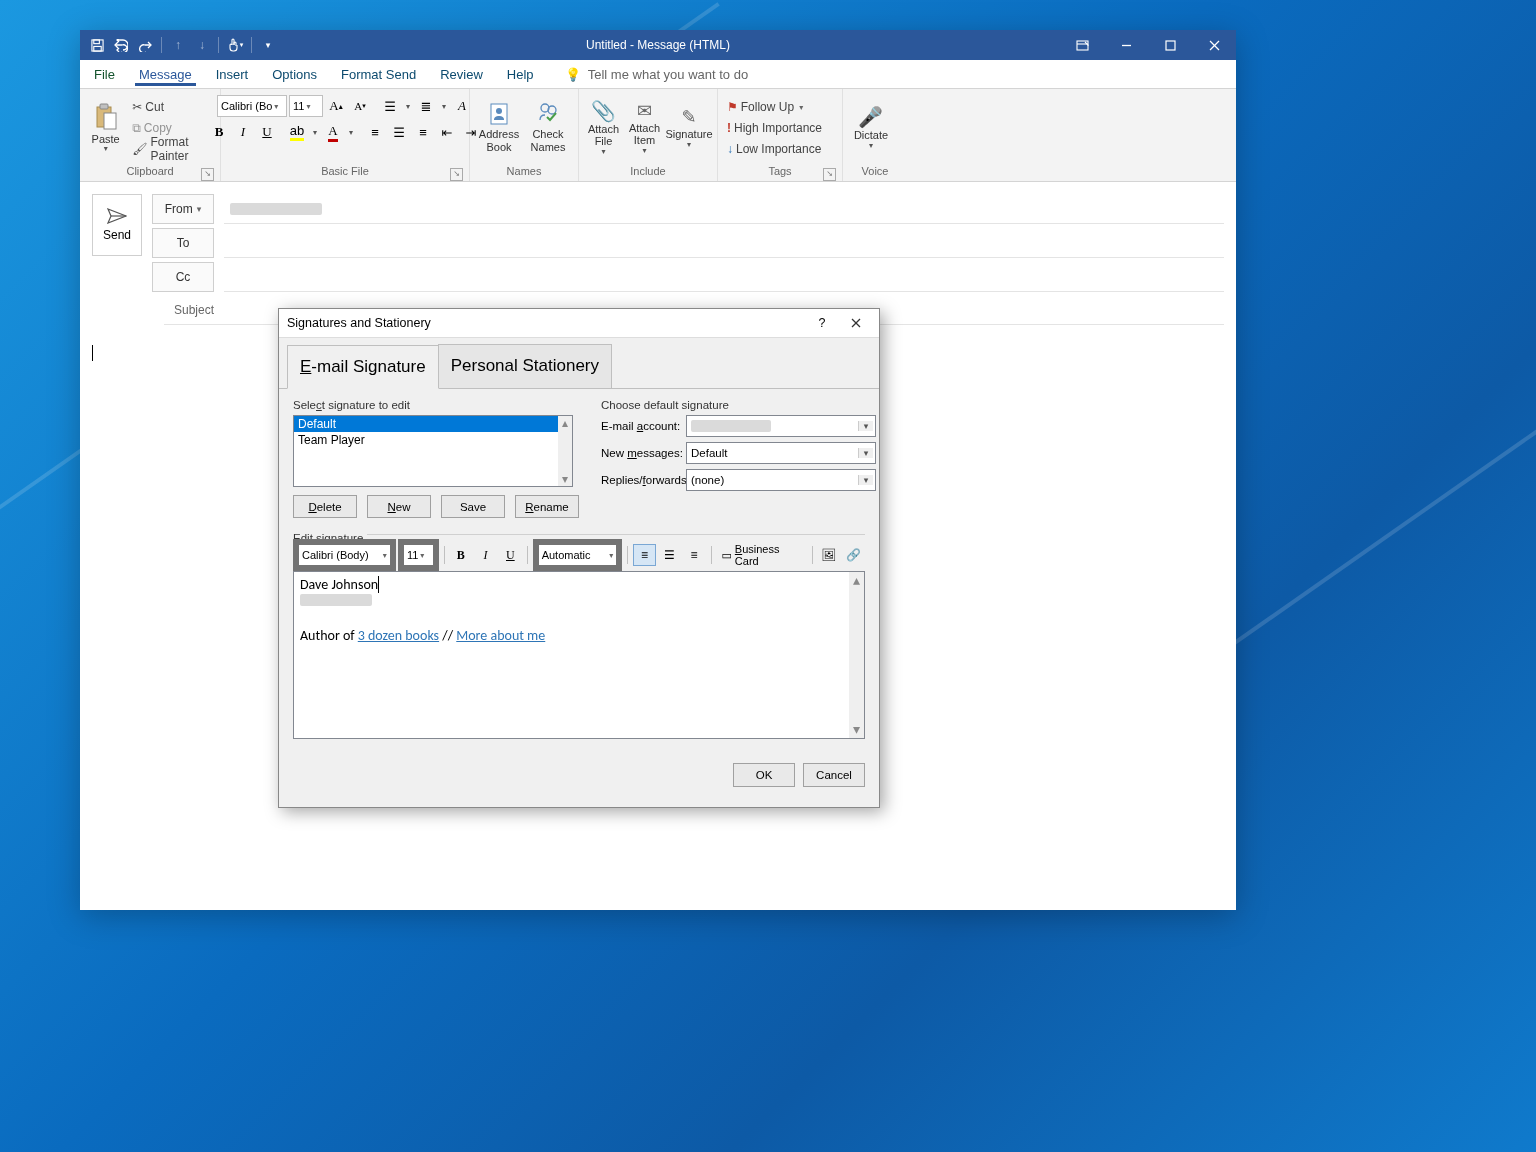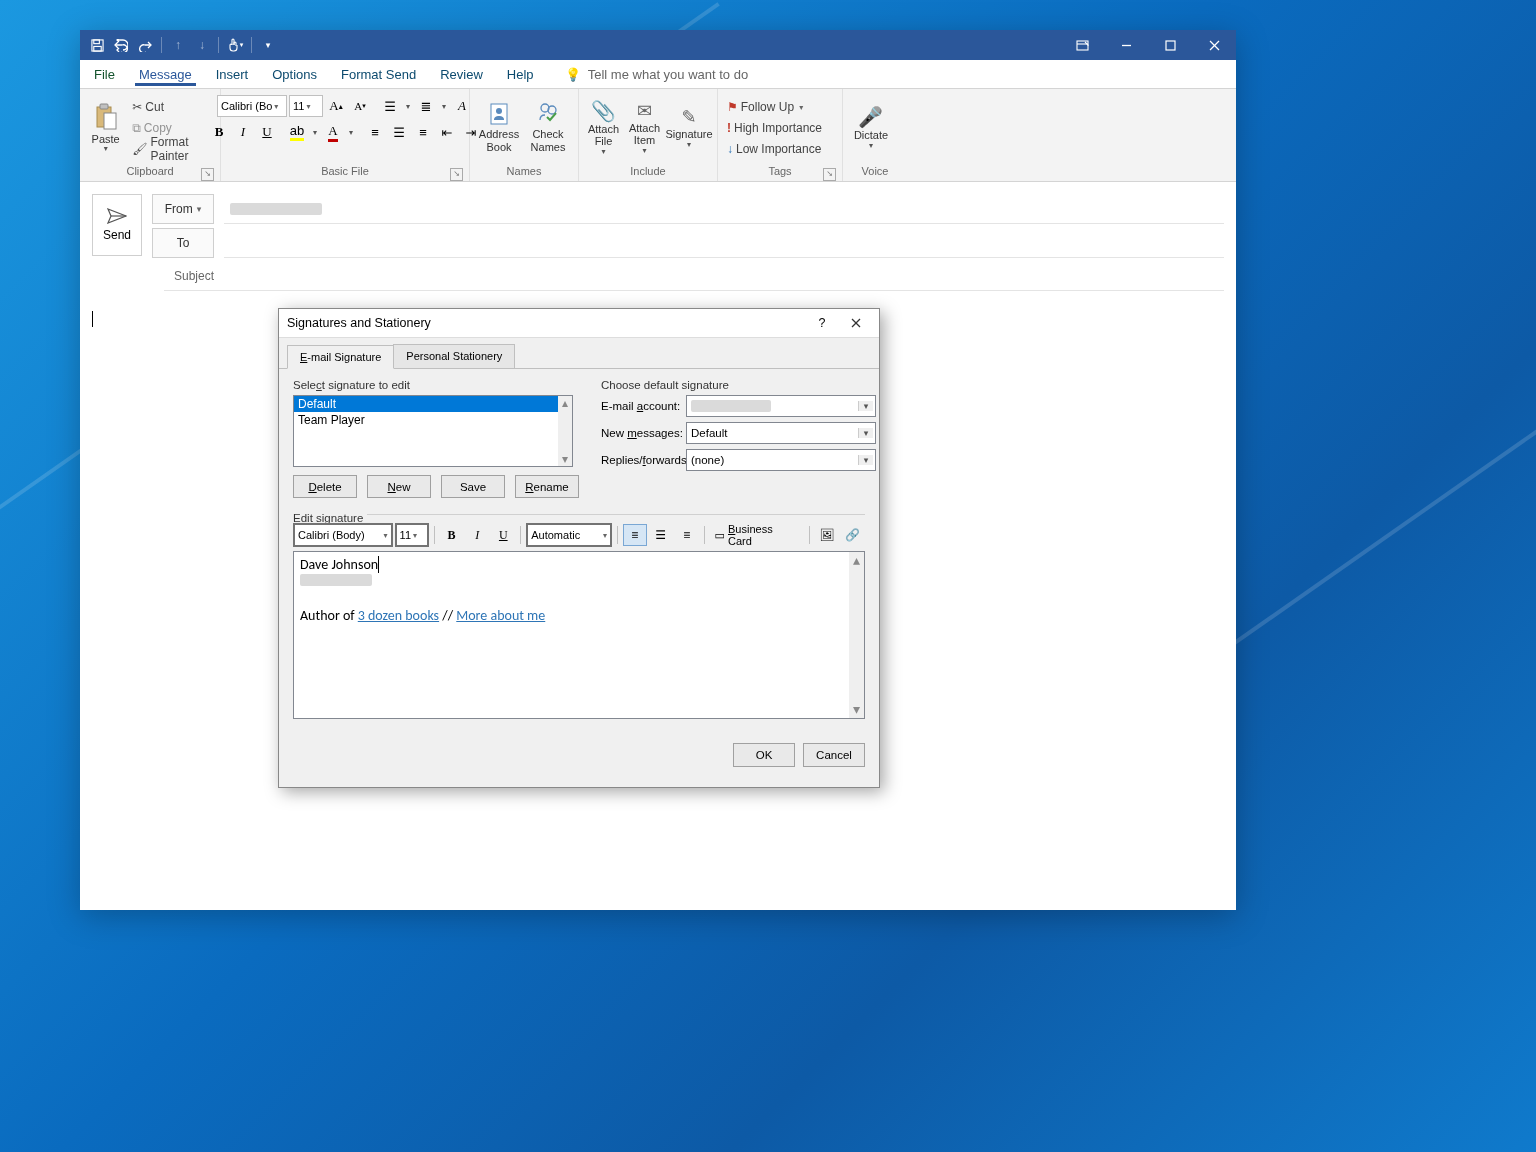--- a/index.html
+++ b/index.html
@@ -48,39 +48,39 @@
 .hinput{flex:1;height:28px;border:none;border-bottom:1px solid #e4e4e4}
 .subject-row{margin-left:72px;display:flex;align-items:center;gap:20px;height:28px;border-bottom:1px solid #e4e4e4;font-size:12px;color:#666}
 .body-area{margin-top:14px;height:500px;position:relative}
 .cursor-bar{width:1px;height:16px;background:#000}
 
 .dialog{position:absolute;left:278px;top:308px;width:600px;background:#f0f0f0;border:1px solid #888;box-shadow:4px 4px 16px rgba(0,0,0,.35)}
 .dlg-title{height:28px;display:flex;align-items:center;padding:0 8px;font-size:12.5px;background:#fff;border-bottom:1px solid #ddd}
 .dlg-title .dctrl{margin-left:auto;display:flex;gap:4px}
 .dlg-title .dbtn{width:30px;height:22px;display:flex;align-items:center;justify-content:center;cursor:pointer}
 .dlg-tabs{display:flex;padding:6px 8px 0;background:#f0f0f0}
-.dlg-tab{padding:5px 12px;border:1px solid #bfbfbf;border-bottom:none;background:#e6e6e6;font-size:11px;cursor:pointer;margin-right:-1px}
+.dlg-tab{padding:11px 12px;border:1px solid #bfbfbf;border-bottom:none;background:#e6e6e6;font-size:17px;cursor:pointer;margin-right:-1px}
 .dlg-tab.active{background:#f0f0f0;border-bottom:1px solid #f0f0f0;position:relative;top:1px}
 .dlg-body{border-top:1px solid #bfbfbf;padding:10px 14px 14px}
 .fieldset-lbl{font-size:11.5px;color:#333;margin-bottom:4px}
 .sel-list{width:278px;height:70px;background:#fff;border:1px solid #828790;overflow:hidden;position:relative}
 .sel-list .scroll{position:absolute;right:0;top:0;bottom:0;width:14px;background:#efefef;display:flex;flex-direction:column;justify-content:space-between;align-items:center;color:#888}
 .list-item{padding:1px 4px;font-size:12px;cursor:pointer}
 .list-item.selected{background:#0078d7;color:#fff}
 .btnrow{display:flex;gap:10px;margin-top:8px}
 .winbtn{width:62px;height:21px;border:1px solid #a0a0a0;background:#e9e9e9;font-size:11.5px;cursor:pointer;display:flex;align-items:center;justify-content:center}
 .right-col{position:absolute;left:308px;top:0;font-size:11.5px}
 .right-col .frow{display:flex;align-items:center;margin-bottom:5px}
 .right-col .flabel{width:85px}
 .right-col .fsel{width:182px;height:20px;border:1px solid #828790;background:#fff;display:flex;align-items:center;justify-content:space-between;padding:0 2px 0 4px;font-size:11.5px;cursor:pointer}
 .fsel .dd{width:14px;text-align:center;background:#efefef;border-left:1px solid #ccc;font-size:9px;color:#555}
 .two-col{position:relative}
 hr.grp{border:none;border-top:1px solid #d0d0d0;margin:6px 0 8px}
 .sig-tb{display:flex;align-items:center;gap:2px;height:24px;margin-bottom:4px}
-.sig-tb .sel{height:20px;border:2px solid #737373;background:#fff;font-size:11px;display:flex;align-items:center;padding:0 3px;cursor:pointer}
+.sig-tb .sel{height:20px;border:6px solid #737373;background:#fff;font-size:11px;display:flex;align-items:center;padding:0 3px;cursor:pointer}
 .sig-tb .tbtn{width:22px;height:20px;border:1px solid transparent;display:flex;align-items:center;justify-content:center;cursor:pointer;font-size:12px}
 .sig-tb .sep{width:1px;height:18px;background:#c0c0c0;margin:0 3px}
 .sig-edit{height:158px;background:#fff;border:1px solid #828790;position:relative;padding:4px 6px;font-family:Calibri,sans-serif;font-size:14px}
 .sig-edit .scroll{position:absolute;right:0;top:0;bottom:0;width:15px;background:#efefef;display:flex;flex-direction:column;justify-content:space-between;align-items:center;color:#888}
 .sig-name{display:inline-block;border-right:1px solid #000}
 .blur{background:#dadada;color:transparent;border-radius:2px;display:inline-block;height:12px}
 .sig-edit a{color:#2e75b6;text-decoration:underline}
 .dlg-foot{display:flex;justify-content:flex-end;gap:8px;padding:10px 14px 20px}
 .dlg-foot .winbtn{width:60px;height:22px}
 .u{text-decoration:underline}
@@ -123,20 +123,21 @@
             <path d="M5 7V2a1 1 0 1 1 2 0v5"></path>
             <path d="M7 7V5a1 1 0 1 1 2 0v3"></path>
             <path d="M3 8v-1a1 1 0 1 1 2 0"></path>
             <path d="M3 8v2c0 2 1 3 3 3h1c2 0 3-1 3-3V7"></path>
           </svg>
           <span style="font-size:7px;margin-left:1px">▾</span>
         </div>
       <div class="qsep"></div>
       <div class="qbtn" style="font-size:9px">▾</div>
     </div>
+    <div class="title-center">Untitled  -  Message (HTML)</div>
     <div class="win-controls">
       <div class="wbtn">
           <svg width="13" height="11" viewBox="0 0 13 11" fill="none" stroke="currentColor" stroke-width="1.1">
             <rect x="1" y="1" width="11" height="9"></rect>
             <path d="M1 4h11"></path>
             <path d="M9 2l3 3-1 0"></path>
           </svg>
         </div>
       <div class="wbtn">
           <svg width="11" height="11">
@@ -337,20 +338,24 @@
             <div class="hbtn">
               <span>From</span> 
               <span style="font-size:9px;margin-left:4px;color:#666">▾</span>
             </div>
             <div class="hinput" style="position:relative"><span class="blur" style="width:92px;margin-left:6px;margin-top:8px"></span></div>
           </div>
         <div class="hdr">
             <div class="hbtn">To</div>
             <div class="hinput"></div>
           </div>
+        <div class="hdr">
+            <div class="hbtn">Cc</div>
+            <div class="hinput"></div>
+          </div>
       </div>
     </div>
     <div class="subject-row">
       <span style="width:60px;text-align:center">Subject</span>
       <div style="flex:1"></div>
     </div>
     <div class="body-area">
       <div class="cursor-bar" style="position:absolute;left:0;top:6px"></div>
     </div>
   </div>

